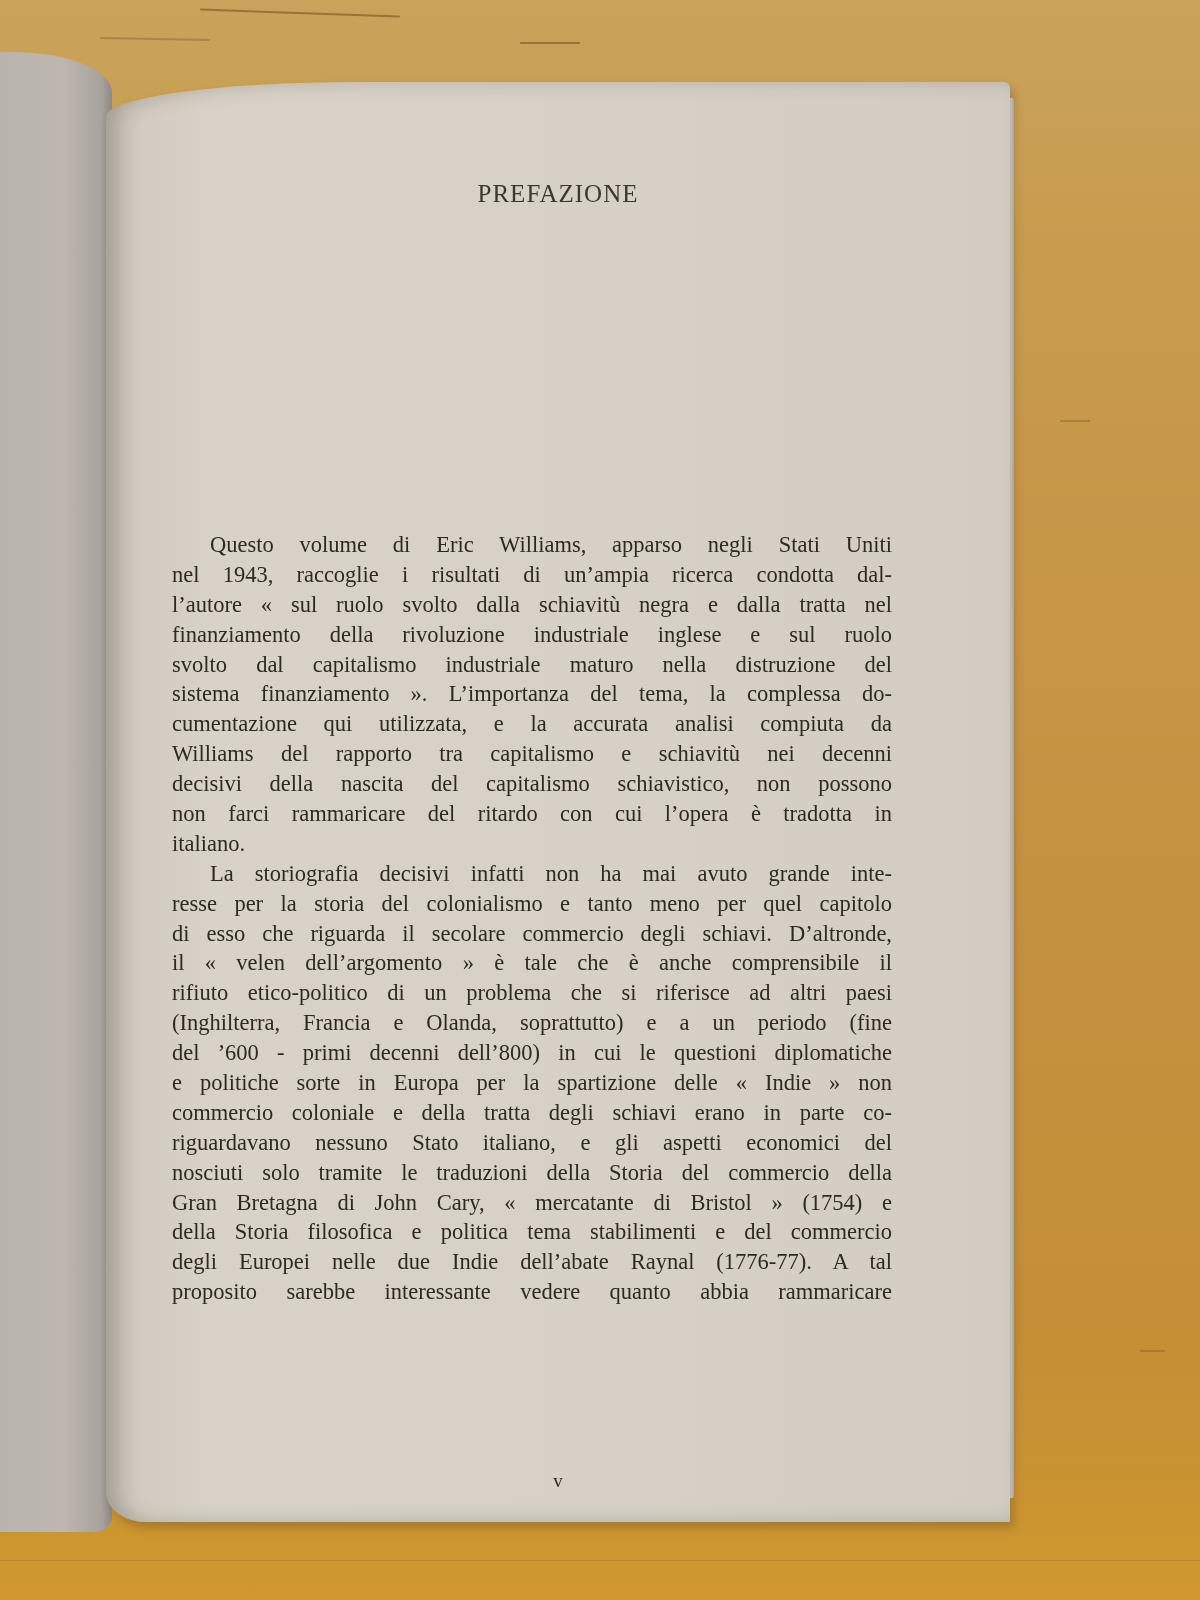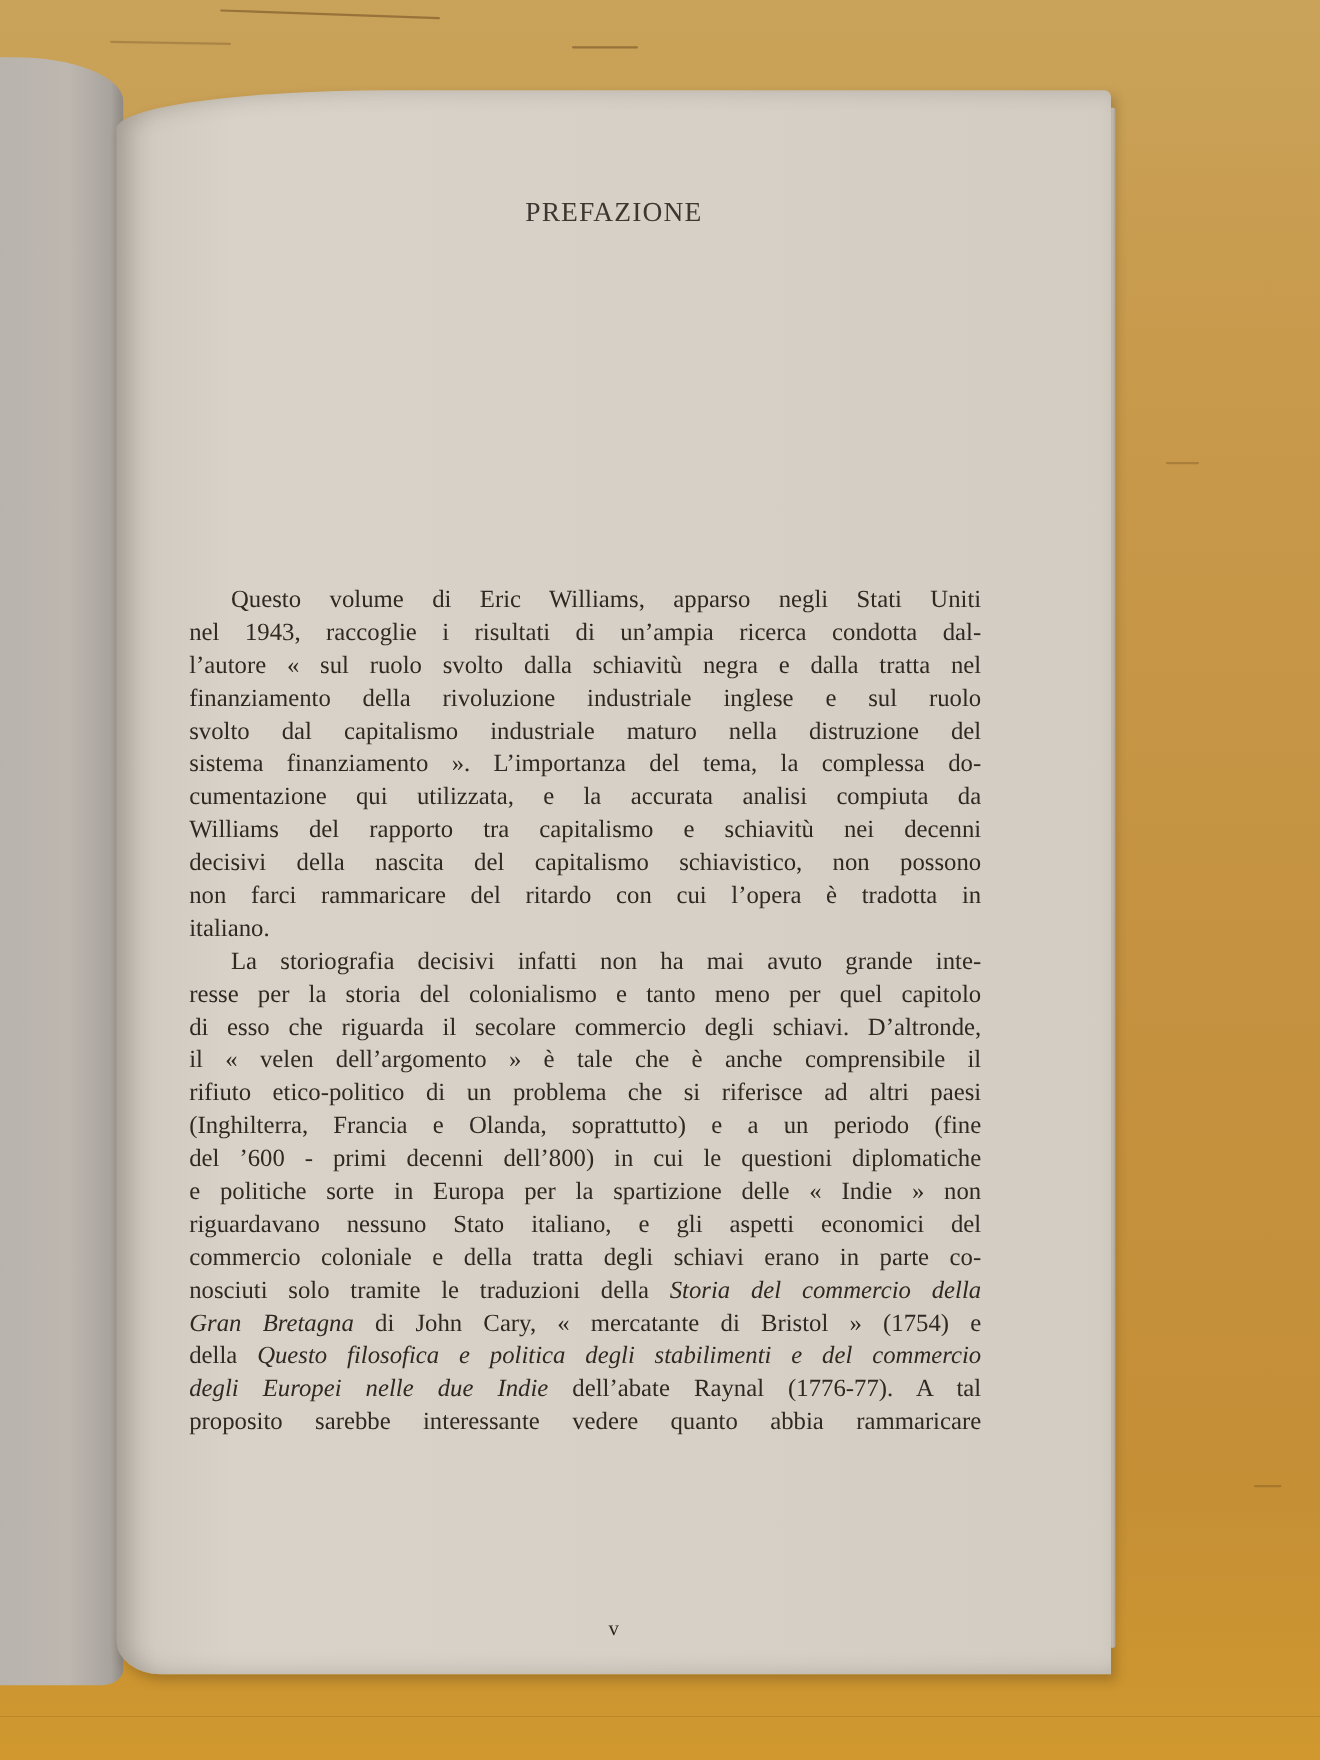--- a/index.html
+++ b/index.html
@@ -81,21 +81,20 @@
     white-space: nowrap;
     height: 29.9px;
   }
   .line.last {
     text-align-last: left;
   }
   .line.indent {
     padding-left: 38px;
   }
   .line span.it {
-    font-style: italic;
   }
   .folio {
     position: absolute;
     left: 0;
     width: 100%;
     top: 1388px;
     text-align: center;
     font-size: 19px;
     color: #2f2924;
   }
@@ -132,28 +131,28 @@
     <span class="line last">italiano.</span>
 
     <span class="line indent">La storiografia decisivi infatti non ha mai avuto grande inte-</span>
     <span class="line">resse per la storia del colonialismo e tanto meno per quel capitolo</span>
     <span class="line">di esso che riguarda il secolare commercio degli schiavi. D’altronde,</span>
     <span class="line">il « velen dell’argomento » è tale che è anche comprensibile il</span>
     <span class="line">rifiuto etico-politico di un problema che si riferisce ad altri paesi</span>
     <span class="line">(Inghilterra, Francia e Olanda, soprattutto) e a un periodo (fine</span>
     <span class="line">del ’600 - primi decenni dell’800) in cui le questioni diplomatiche</span>
     <span class="line">e politiche sorte in Europa per la spartizione delle « Indie » non</span>
+    <span class="line">commercio coloniale e della tratta degli schiavi erano in parte co-</span>
     <span class="line">riguardavano nessuno Stato italiano, e gli aspetti economici del</span>
-    <span class="line">commercio coloniale e della tratta degli schiavi erano in parte co-</span>
 
     <span class="line"><span>nosciuti solo tramite le traduzioni della </span><span class="it">Storia del commercio della</span></span>
 
     <span class="line"><span class="it">Gran Bretagna</span><span> di John Cary, « mercatante di Bristol » (1754) e</span></span>
 
-    <span class="line"><span>della </span><span class="it">Questo filosofica e politica degli stabilimenti e del commercio</span></span>
+    <span class="line"><span>della </span><span class="it">Storia filosofica e politica tema stabilimenti e del commercio</span></span>
 
     <span class="line"><span class="it">degli Europei nelle due Indie</span><span> dell’abate Raynal (1776-77). A tal</span></span>
 
     <span class="line">proposito sarebbe interessante vedere quanto abbia rammaricare</span>
   </div>
 
   <div class="folio">v</div>
 </div>
 
 </body></html>

